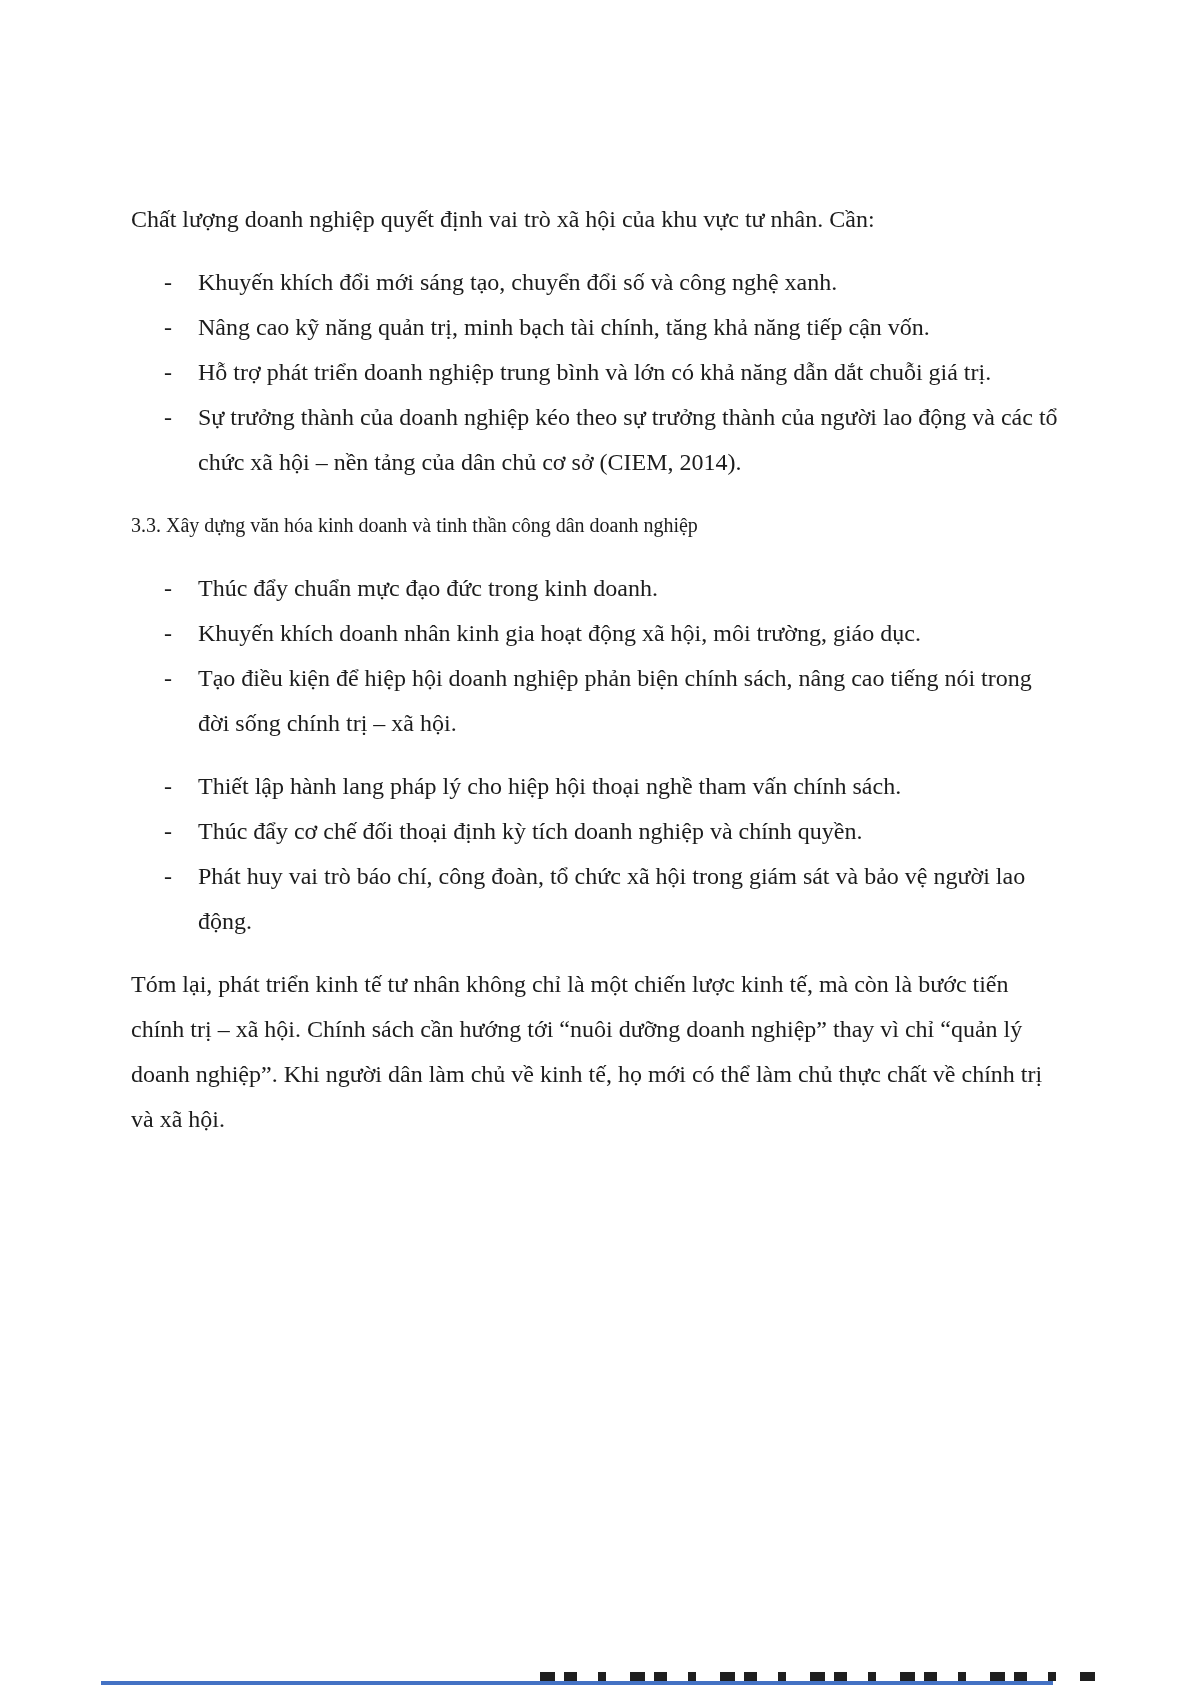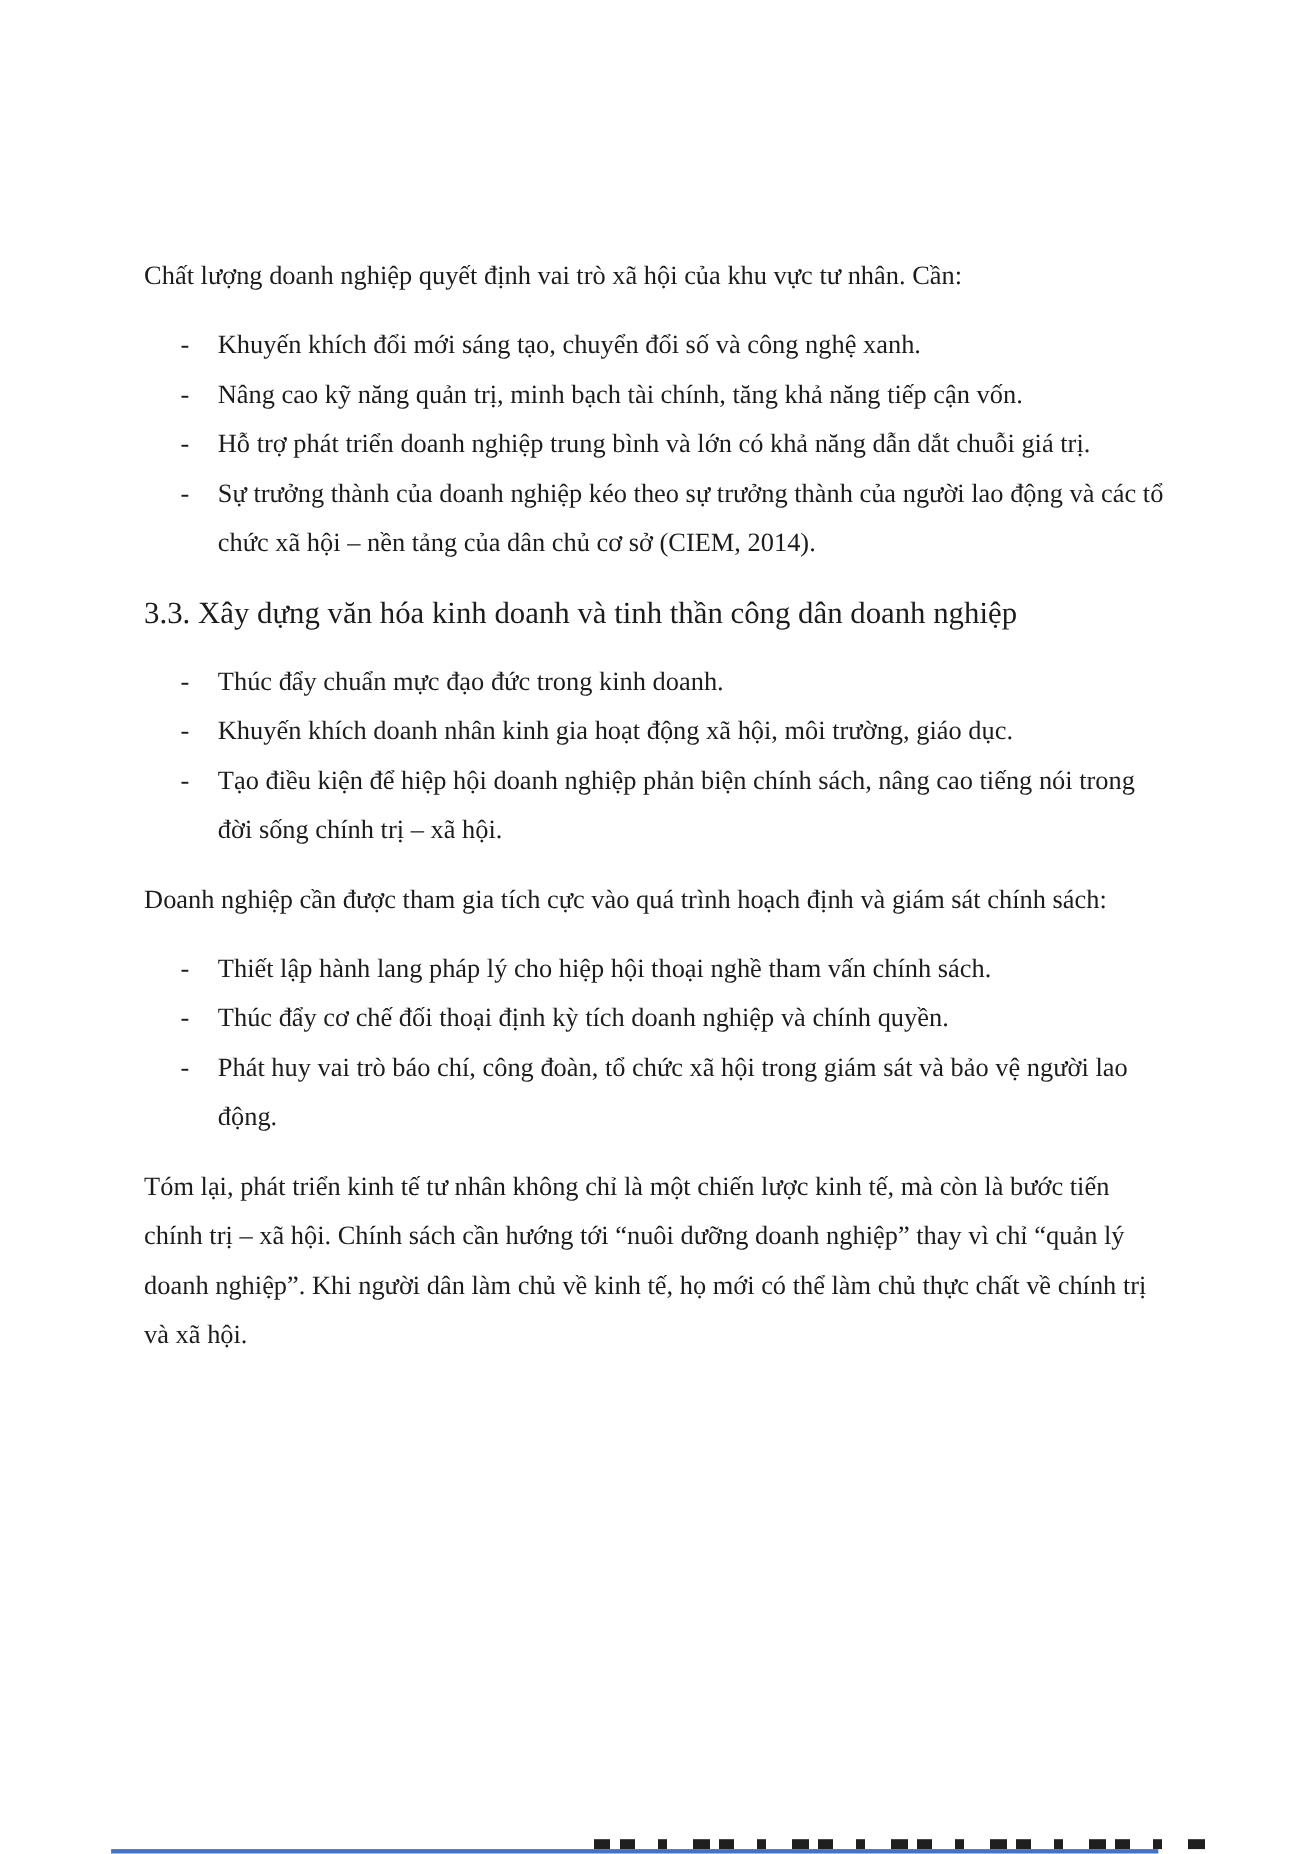--- a/index.html
+++ b/index.html
@@ -7,35 +7,35 @@
   body {
     background: #ffffff;
     font-family: "Liberation Serif", serif;
     color: #1c1c1c;
     position: relative;
     overflow: hidden;
   }
   .page-content {
     position: absolute;
     left: 131px;
-    top: 229px;
+    top: 197px;
     width: 930px;
     font-size: 24px;
     line-height: 45px;
     text-align: left;
   }
   .block { margin: 0 0 18px 0; }
   .dash-list { list-style: none; margin: 0 0 18px 0; }
   .dash-list li { display: flex; padding-left: 33px; }
   .dash-list .marker {
     flex: 0 0 34px;
     width: 34px;
   }
   .dash-list .li-text { flex: 1; }
-  .section-heading { font-weight: normal; font-size: 28px; }
+  .section-heading { font-weight: normal; font-size: 20px; }
 
   
   .clip-strip {
     position: absolute;
     left: 0; bottom: 0;
     width: 100%; height: 18px;
   }
   .clip-glyphs {
     position: absolute;
     left: 540px; bottom: 4px;
@@ -92,21 +92,20 @@
       <span class="marker">-</span>
       <span class="li-text">Khuyến khích doanh nhân kinh gia hoạt động xã hội, môi trường, giáo dục.</span>
     </li>
     <li>
       <span class="marker">-</span>
       <span class="li-text">Tạo điều kiện để hiệp hội doanh nghiệp phản biện chính sách, nâng cao tiếng nói trong đời sống chính trị – xã hội.</span>
     </li>
   </ul>
 
 
-  <p class="block">Doanh nghiệp cần được tham gia tích cực vào quá trình hoạch định và giám sát chính sách:</p>
 
   <ul class="dash-list">
     <li>
       <span class="marker">-</span>
       <span class="li-text">Thiết lập hành lang pháp lý cho hiệp hội thoại nghề tham vấn chính sách.</span>
     </li>
     <li>
       <span class="marker">-</span>
       <span class="li-text">Thúc đẩy cơ chế đối thoại định kỳ tích doanh nghiệp và chính quyền.</span>
     </li>

